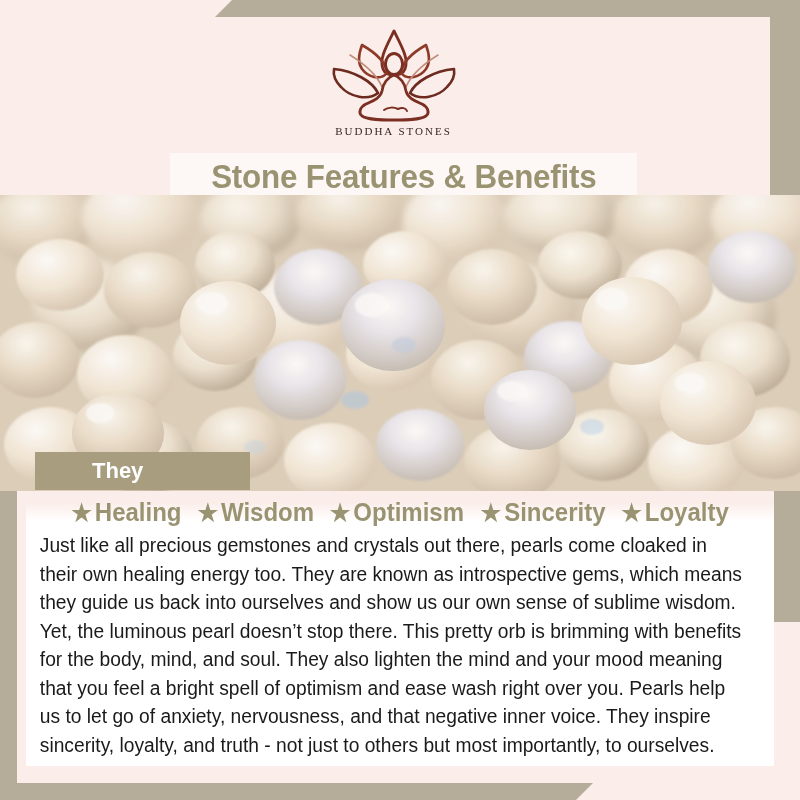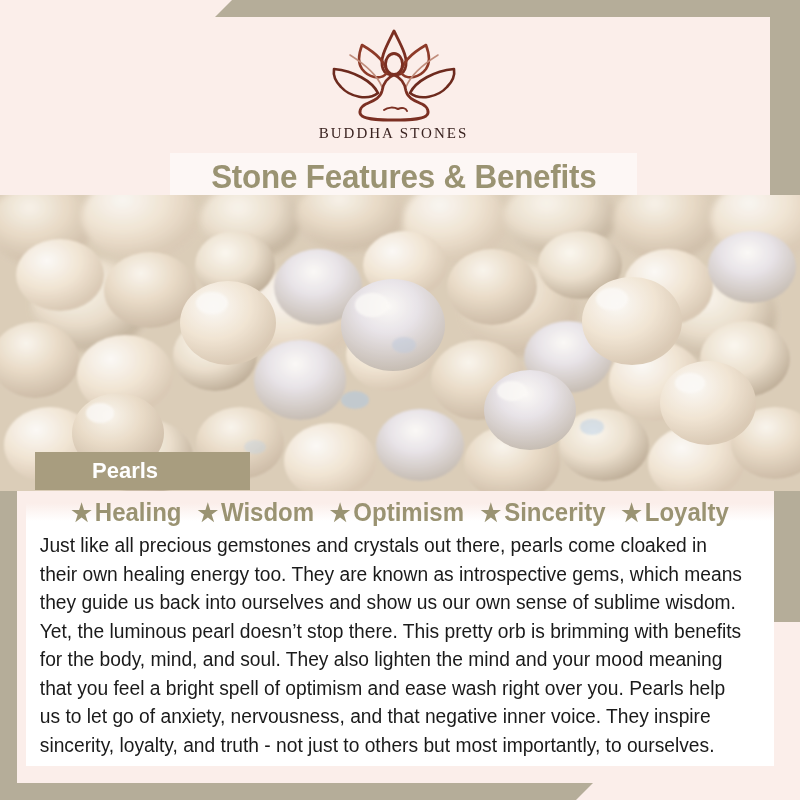--- a/index.html
+++ b/index.html
@@ -83,21 +83,21 @@
     text-align: center;
   }
   .logo-mark {
     display: block;
     margin: 0 auto;
   }
   .logo-word {
     display: block;
     margin-top: 2px;
     font-family: "Liberation Serif", serif;
-    font-size: 15px;
+    font-size: 11px;
     letter-spacing: 2.0px;
     color: #3a2320;
     font-weight: 400;
   }
 
   
   .title-ribbon {
     position: absolute;
     left: 153px;
     top: 136px;
@@ -341,21 +341,21 @@
         <ellipse cx="355" cy="205" rx="14" ry="9" fill="#9fc2ea" opacity="0.5" filter="url(#blur1)"></ellipse>
         <ellipse cx="592" cy="232" rx="12" ry="8" fill="#a9c8ea" opacity="0.45" filter="url(#blur1)"></ellipse>
         <ellipse cx="255" cy="252" rx="11" ry="7" fill="#b7d0ea" opacity="0.4" filter="url(#blur1)"></ellipse>
       </g>
 
       <rect width="800" height="296" fill="#e9d9c4" opacity="0.16"></rect>
     </svg>
   </div>
 
   <div class="stone-label">
-    <span>Pearls</span>
+    <span>They</span>
   </div>
 
   <div class="content">
     <div class="benefits">
       <span class="benefit"><span class="star">★</span><span>Healing</span></span><span class="benefit"><span class="star">★</span><span>Wisdom</span></span><span class="benefit"><span class="star">★</span><span>Optimism</span></span><span class="benefit"><span class="star">★</span><span>Sincerity</span></span><span class="benefit"><span class="star">★</span><span>Loyalty</span></span>
     </div>
     <p class="body-text">Just like all precious gemstones and crystals out there, pearls come cloaked in their own healing energy too. They are known as introspective gems, which means they guide us back into ourselves and show us our own sense of sublime wisdom. Yet, the luminous pearl doesn’t stop there. This pretty orb is brimming with benefits for the body, mind, and soul. They also lighten the mind and your mood meaning that you feel a bright spell of optimism and ease wash right over you. Pearls help us to let go of anxiety, nervousness, and that negative inner voice. They inspire sincerity, loyalty, and truth - not just to others but most importantly, to ourselves.</p>
   </div>
 
 </div>

